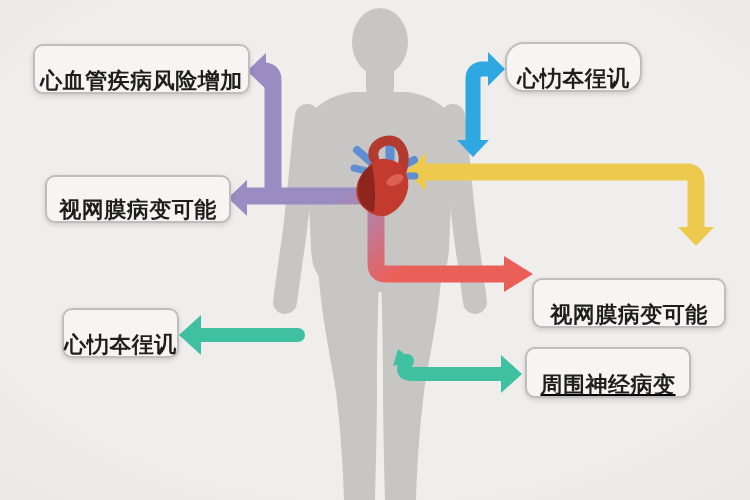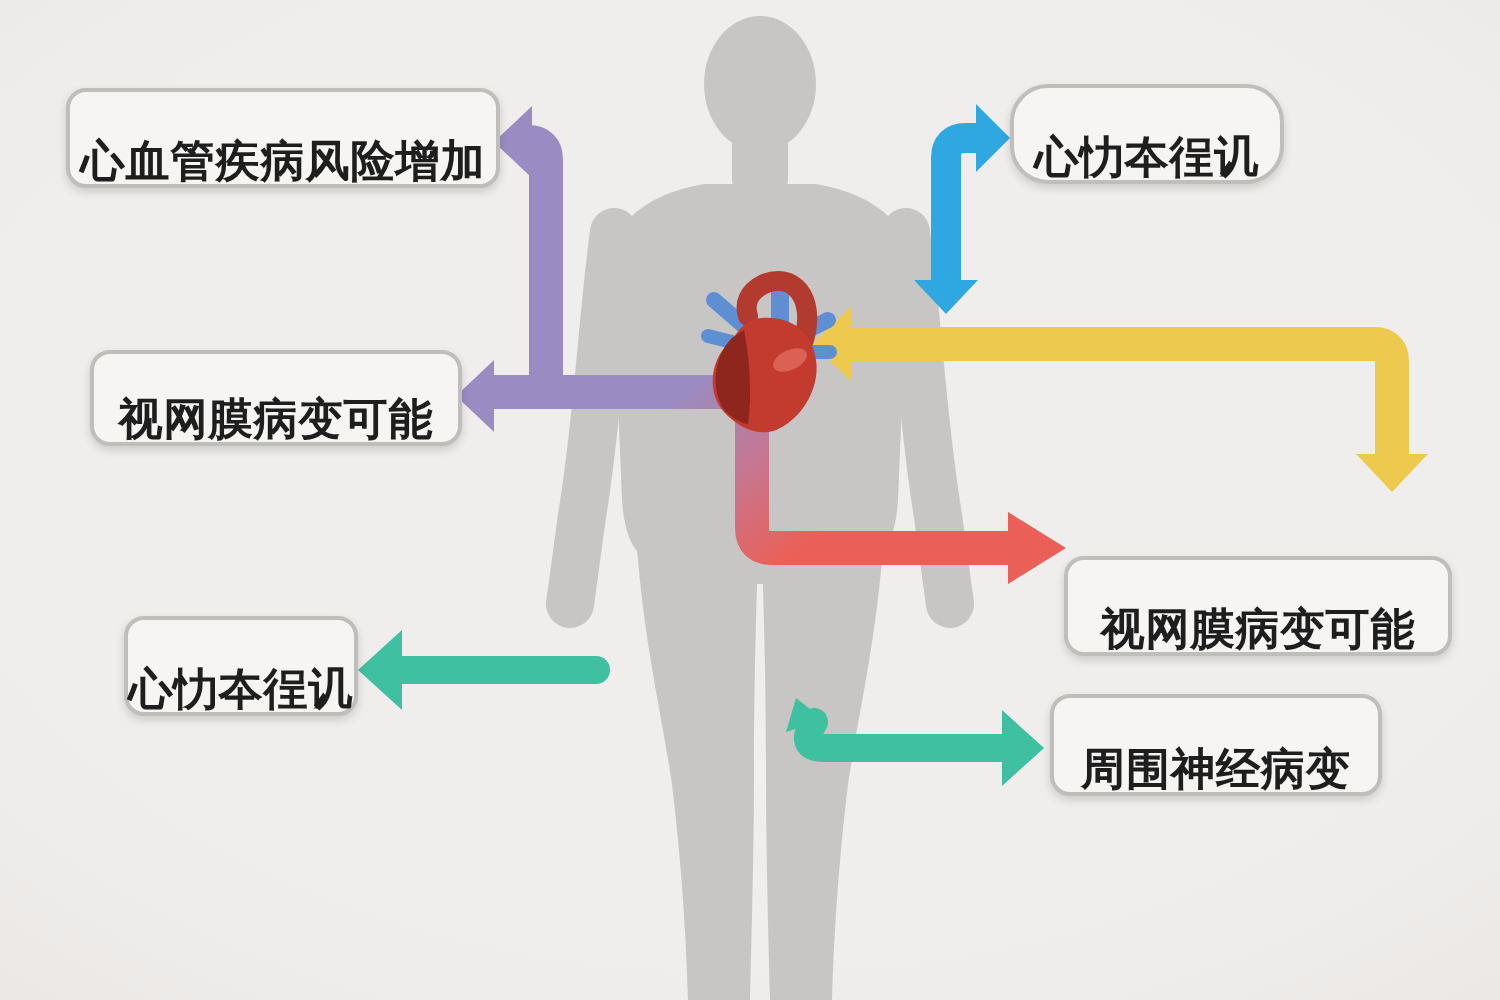--- a/index.html
+++ b/index.html
@@ -26,21 +26,21 @@
     font-size:22px;
     letter-spacing:0.5px;
     white-space:nowrap;
     line-height:1;
   }
   #box-cardio     {left:33px;  top:44px;  width:217px; height:50px;}
   #box-heartfunc  {left:505px; top:42px;  width:137px; height:50px;border-radius:19px;}
   #box-kidney     {left:45px;  top:175px; width:186px; height:48px;}
   #box-retina     {left:532px; top:248px; width:194px; height:50px;margin-top:30px;}
   #box-lowerlimb  {left:62px;  top:308px; width:117px; height:50px;}
-  #box-peripheral {left:525px; top:347px; width:166px; height:51px;}
+  #box-peripheral {left:525px; top:347px; width:166px; height:51px;text-decoration:underline;}
 </style>
 </head>
 <body>
 
 <div id="stage">
 
   <svg id="diagram-svg" width="750" height="500" viewBox="0 0 750 500">
     <defs>
       <linearGradient id="prGrad" gradientUnits="userSpaceOnUse" x1="340" y1="196" x2="400" y2="274">
         <stop offset="0" stop-color="#9a8cc2"></stop>

